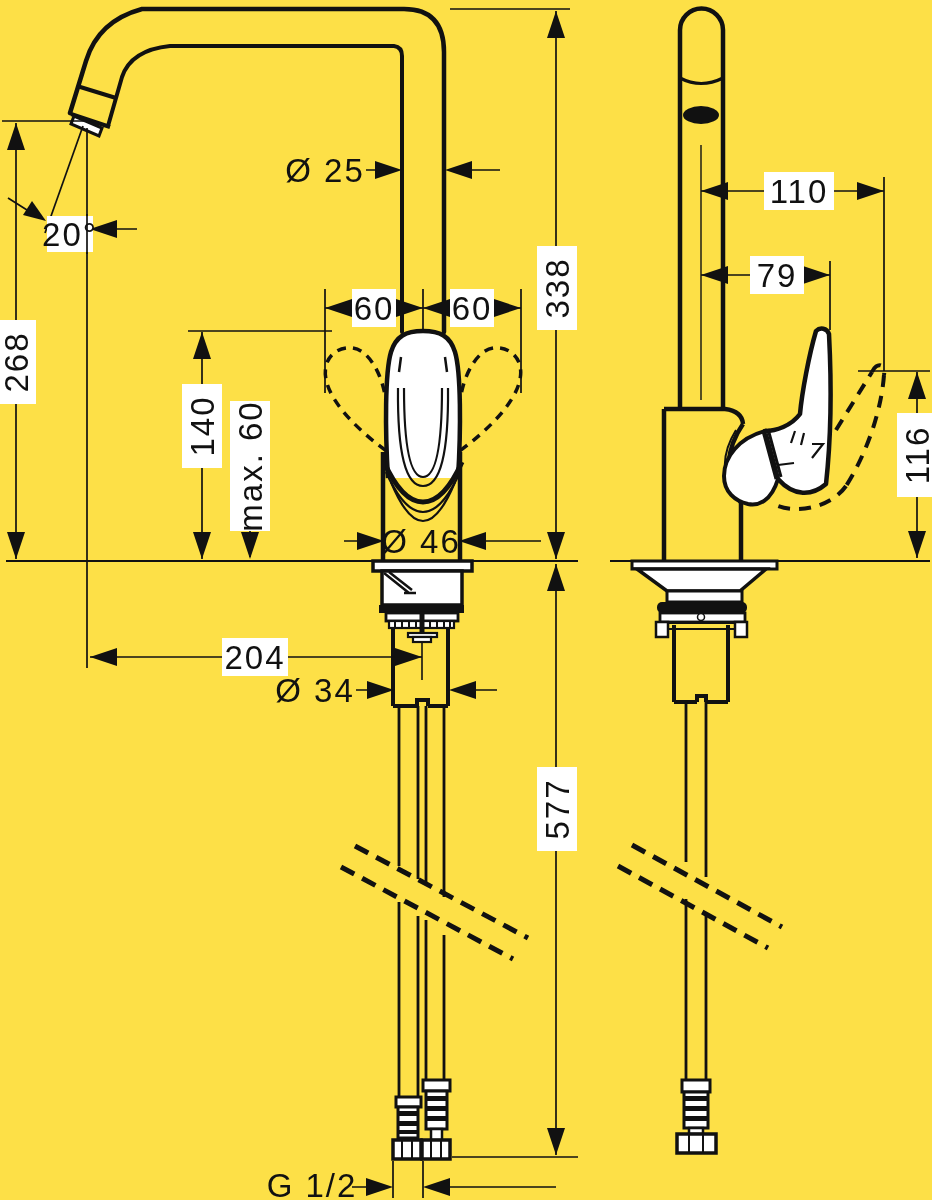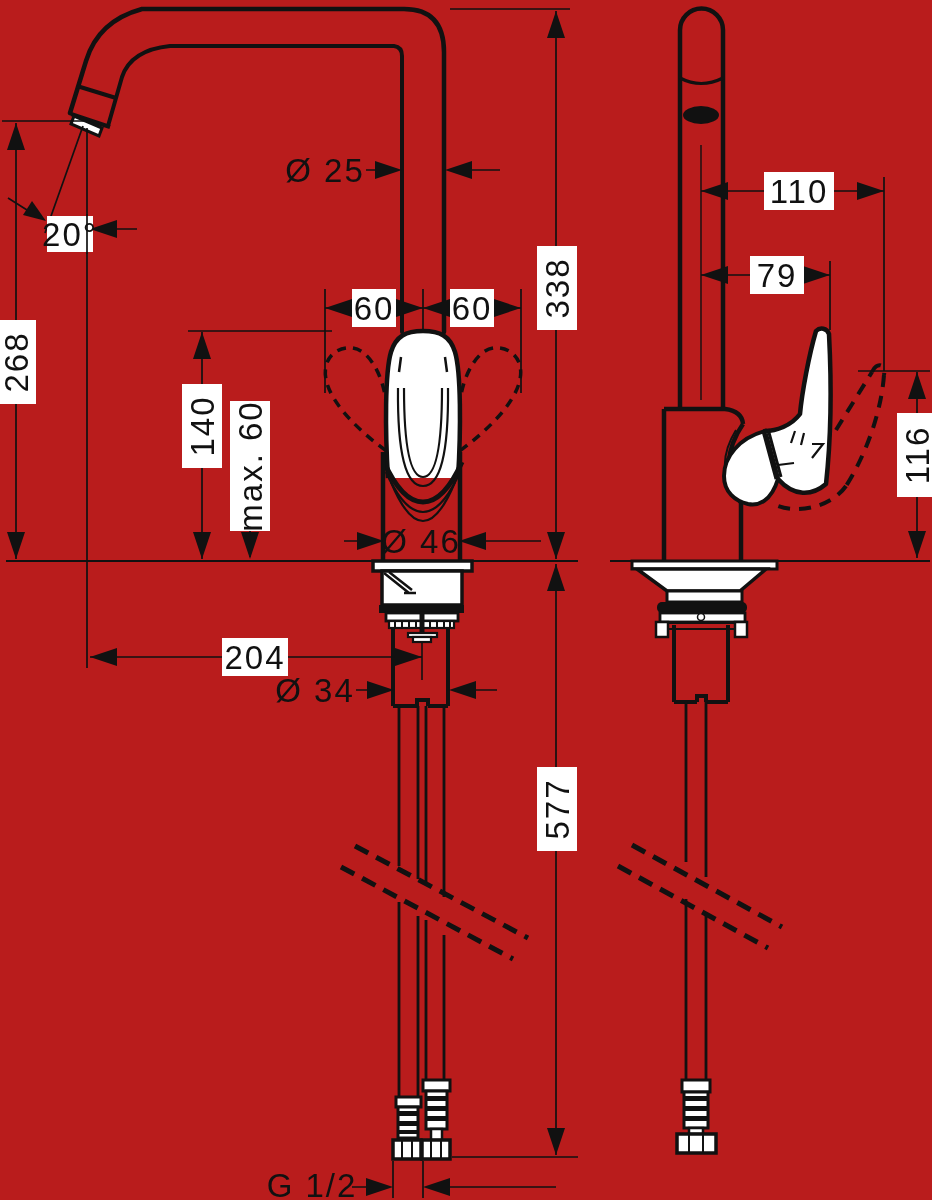--- a/index.html
+++ b/index.html
@@ -1,16 +1,16 @@
 <!DOCTYPE html>
 <html><head>
 <meta charset="utf-8">
 <style>
   html,body{margin:0;padding:0;background:#ffffff;}
-  .stage{position:relative;width:932px;height:1200px;background:#b91c1c;overflow:hidden;}
+  .stage{position:relative;width:932px;height:1200px;background:#fde047;overflow:hidden;}
   svg{display:block;}
   .lbl{font-family:"Liberation Sans", sans-serif;font-size:33px;letter-spacing:2px;fill:#111;}
   .ink{stroke:#111;fill:none;}
 </style>
 </head>
 <body>
 
 <div class="stage">
 <svg width="932" height="1200" viewBox="0 0 932 1200" xmlns="http://www.w3.org/2000/svg">
 

